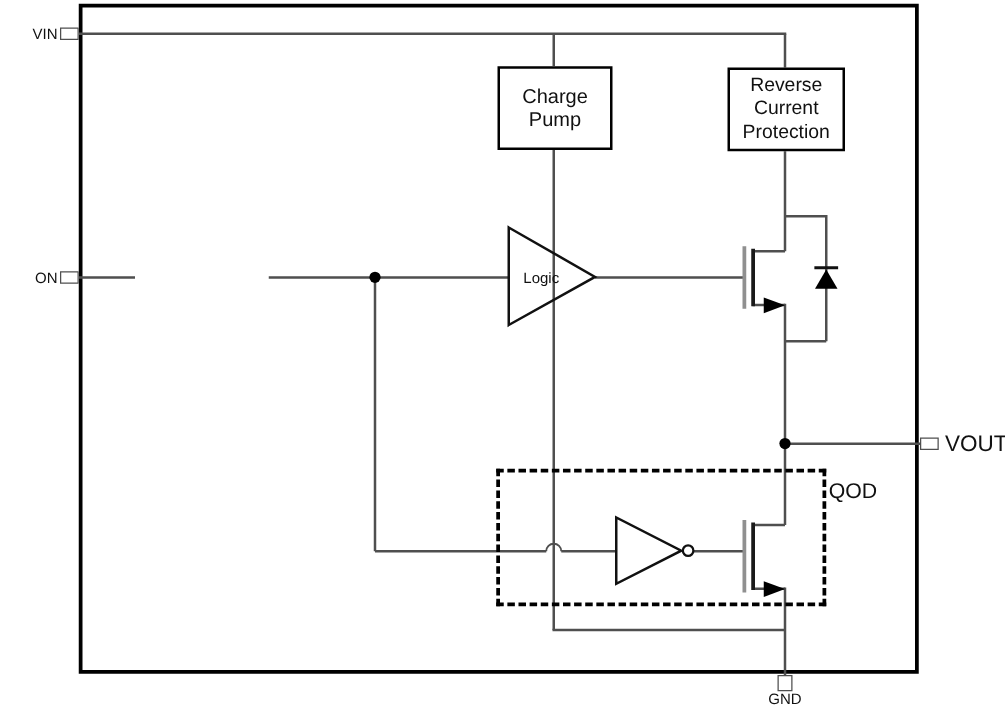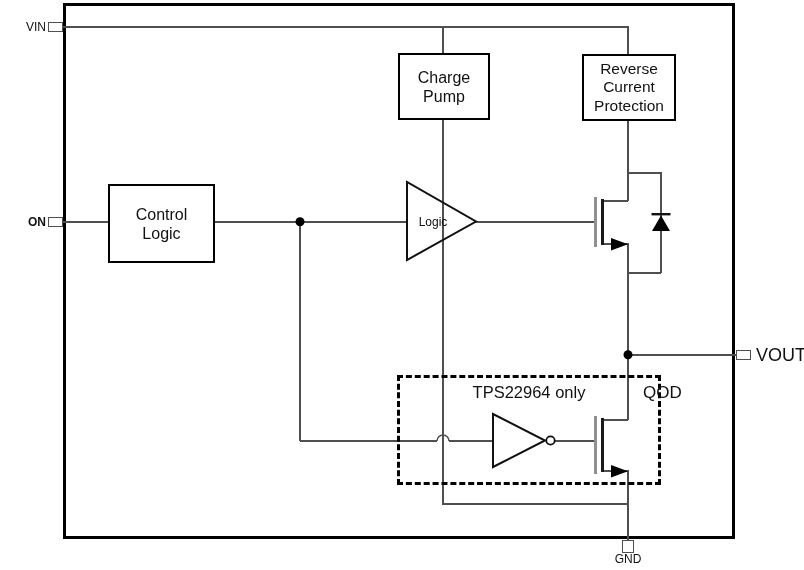--- a/index.html
+++ b/index.html
@@ -78,33 +78,28 @@
 
   <div class="block" style="left:398px;top:53px;width:92px;height:67px;">
     <span>Charge
 Pump</span>
   </div>
   <div class="block" style="left:582px;top:54px;width:94px;height:67px;font-size:15.5px;line-height:18.5px;">
     <span>Reverse
 Current
 Protection</span>
   </div>
-  <div class="block" style="left:108px;top:184px;width:107px;height:79px;">
-    <span>Control
-Logic</span>
-  </div>
   <div class="label" style="left:402px;top:214px;width:62px;text-align:center;">Logic</div>
 
   <div class="dashedbox"></div>
-  <div class="note" style="left:397px;top:383px;width:264px;">TPS22964 only</div>
-  <div class="label" style="left:643px;top:384px;font-size:17px;">QOD</div>
+  <div class="label" style="left:663px;top:384px;font-size:17px;">QOD</div>
 
   <div class="terminal" style="left:48px;top:22px;width:15px;height:10px;"></div>
   <div class="terminal" style="left:48px;top:217px;width:15px;height:10px;"></div>
   <div class="terminal" style="left:736px;top:350px;width:15px;height:10px;"></div>
   <div class="terminal" style="left:622px;top:540px;width:12px;height:13px;"></div>
 
   <div class="label" style="left:8px;top:19px;width:38px;text-align:right;">VIN</div>
-  <div class="label" style="left:8px;top:214px;width:38px;text-align:right;font-weight:bold;">ON</div>
+  <div class="label" style="left:8px;top:214px;width:38px;text-align:right;">ON</div>
   <div class="label" style="left:756px;top:347px;font-size:18px;">VOUT</div>
   <div class="label" style="left:597px;top:551px;width:62px;text-align:center;">GND</div>
 
 </div>
 
 </body></html>

